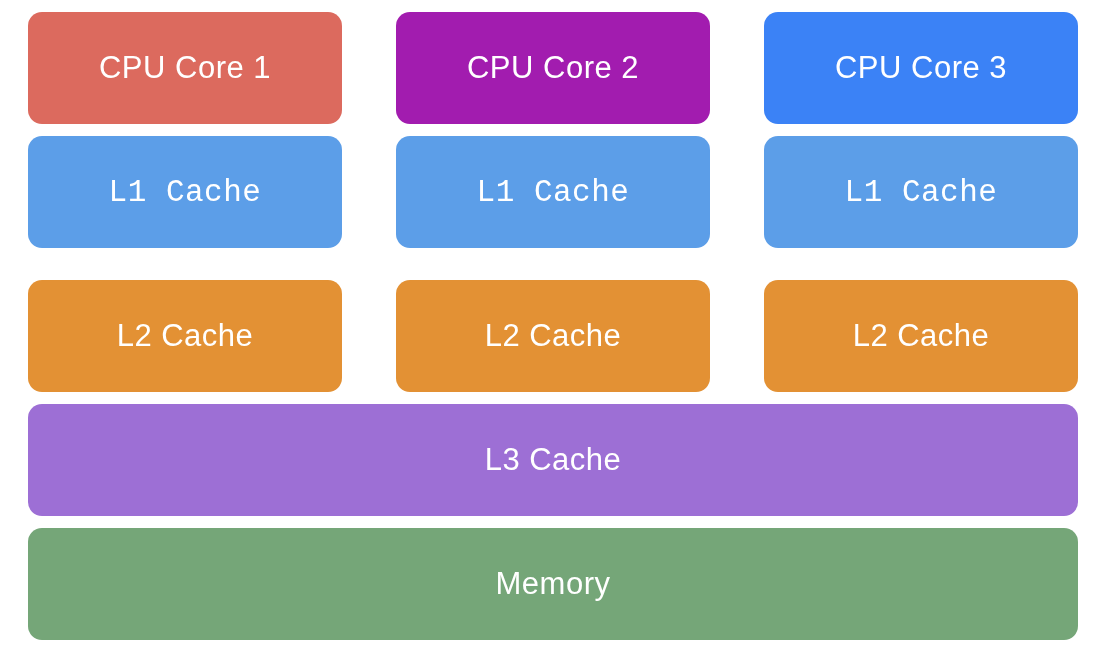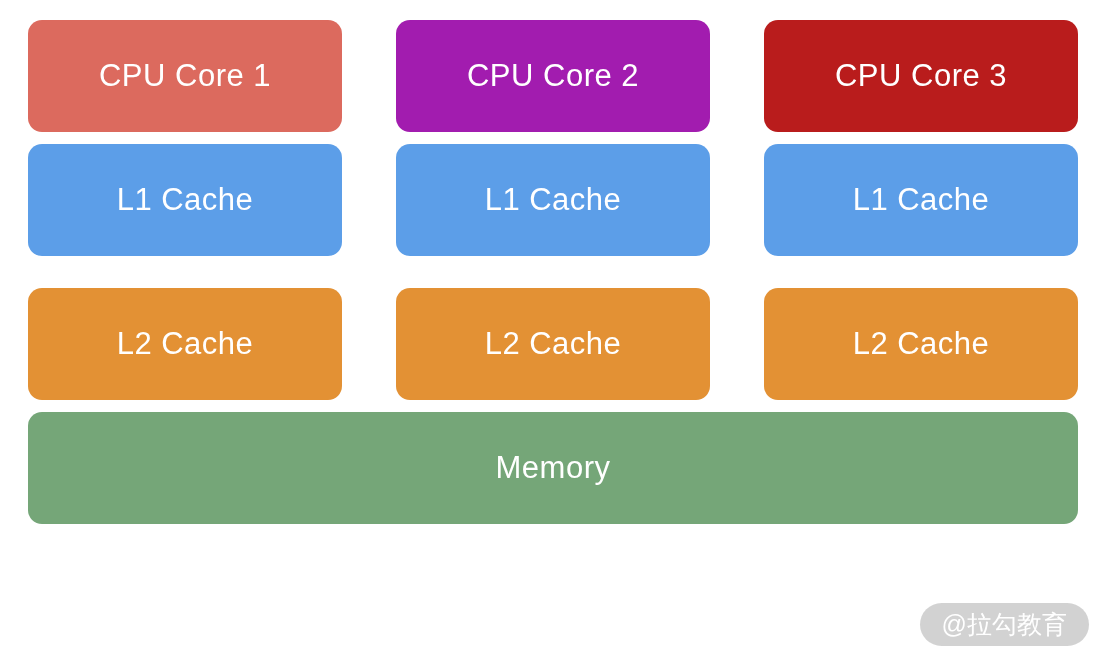--- a/index.html
+++ b/index.html
@@ -8,21 +8,21 @@
     background: #ffffff;
     font-family: "Liberation Sans", sans-serif;
   }
   .canvas {
     position: relative;
     width: 1106px;
     height: 660px;
     background: #ffffff;
     overflow: hidden;
     box-sizing: border-box;
-    padding: 20px 28px;
+    padding: 12px 28px;
   }
   .stack {
     display: flex;
     flex-direction: column;
     gap: 12px;
   }
   .cols {
     display: flex;
     gap: 54px;
   }
@@ -37,21 +37,21 @@
     border-radius: 14px;
     display: flex;
     align-items: center;
     justify-content: center;
     color: #ffffff;
     font-size: 31px;
     letter-spacing: 0.5px;
     white-space: nowrap;
   }
   .box.core   { background: #dc6a5e; }
-  .box.l1     { background: #5c9ee8; }
+  .box.l1     { background: #5c9ee8; font-family: Liberation Mono, monospace; }
   .box.l2     { background: #e39134; margin-top: 20px; }
   .box.l3     { background: #9d6fd5; }
   .box.memory { background: #75a678; text-align: center; }
   .watermark {
     position: absolute;
     right: 17px;
     bottom: 14px;
     height: 43px;
     padding: 0 22px;
     border-radius: 22px;
@@ -77,26 +77,26 @@
         <div class="box l2" style="background-color: rgb(227, 145, 52);">L2 Cache</div>
       </div>
 
       <div class="col">
         <div class="box core" style="background-color: #a21caf;">CPU Core 2</div>
         <div class="box l1" style="background-color: rgb(92, 158, 232);">L1 Cache</div>
         <div class="box l2" style="background-color: rgb(227, 145, 52);">L2 Cache</div>
       </div>
 
       <div class="col">
-        <div class="box core" style="background-color: #b91c1c;">CPU Core 3</div>
+        <div class="box core" style="background-color: #3b82f6;">CPU Core 3</div>
         <div class="box l1" style="background-color: rgb(92, 158, 232);">L1 Cache</div>
         <div class="box l2" style="background-color: rgb(227, 145, 52);">L2 Cache</div>
       </div>
 
     </div>
 
+    <div class="box l3" style="background-color: rgb(157, 111, 213);">L3 Cache</div>
 
     <div class="box memory" style="background-color: rgb(117, 166, 120);">Memory</div>
 
   </div>
 
-  <div class="watermark">@拉勾教育</div>
 </div>
 
 </body></html>

